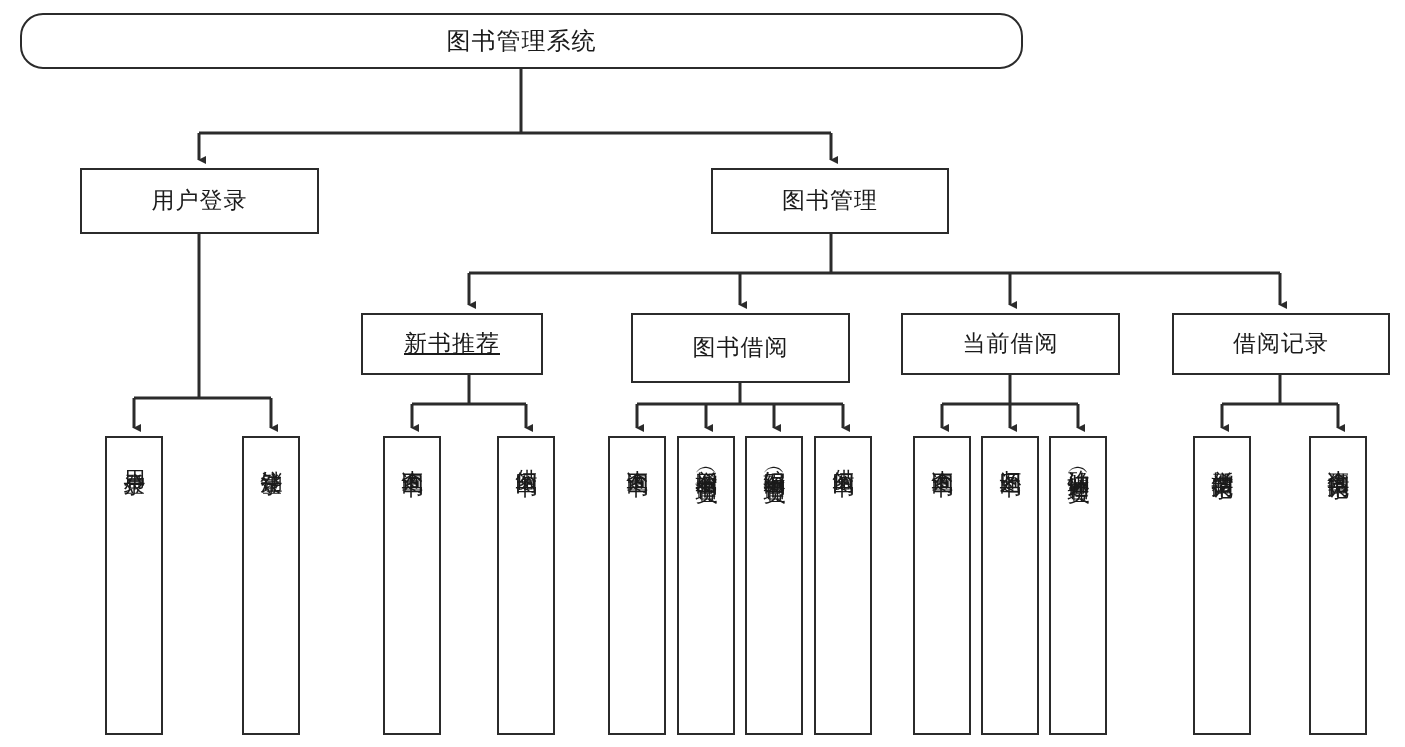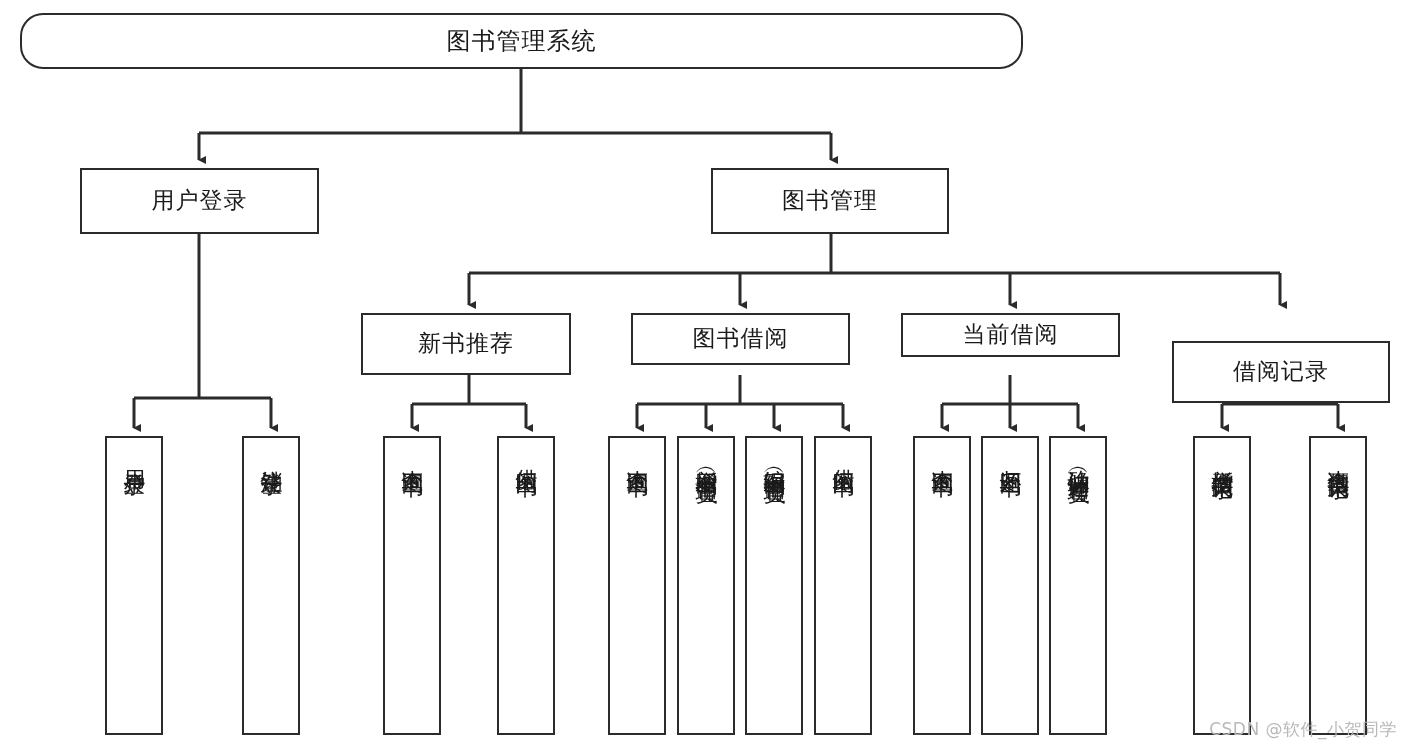--- a/index.html
+++ b/index.html
@@ -132,33 +132,33 @@
   </div>
 
   <div class="node node-h" style="left:80px; top:168px; width:239px; height:66px;">
     <span>用户登录</span>
   </div>
 
   <div class="node node-h" style="left:711px; top:168px; width:238px; height:66px;align-items:center;">
     <span>图书管理</span>
   </div>
 
-  <div class="node node-h" style="left:361px; top:313px; width:210px; height:62px;">
+  <div class="node node-h" style="left:361px; top:313px; width:182px; height:62px;text-decoration:underline;">
     <span>新书推荐</span>
   </div>
 
-  <div class="node node-h" style="left:631px; top:313px; width:219px; height:52px;">
+  <div class="node node-h" style="left:631px; top:313px; width:219px; height:70px;">
     <span>图书借阅</span>
   </div>
 
-  <div class="node node-h" style="left:901px; top:313px; width:219px; height:44px;">
+  <div class="node node-h" style="left:901px; top:313px; width:219px; height:62px;">
     <span>当前借阅</span>
   </div>
 
-  <div class="node node-h" style="left:1172px; top:313px; width:218px; height:62px;margin-top:28px;">
+  <div class="node node-h" style="left:1172px; top:313px; width:218px; height:62px;">
     <span>借阅记录</span>
   </div>
 
   <div class="node node-leaf" style="left:105px; top:436px; width:58px; height:299px;">
     <span class="leaf-text">用户登录</span>
   </div>
 
   <div class="node node-leaf" style="left:242px; top:436px; width:58px; height:299px;">
     <span class="leaf-text">注销登录</span>
   </div>
@@ -200,15 +200,14 @@
   </div>
 
   <div class="node node-leaf" style="left:1193px; top:436px; width:58px; height:299px;">
     <span class="leaf-text">新增借阅记录</span>
   </div>
 
   <div class="node node-leaf" style="left:1309px; top:436px; width:58px; height:299px;">
     <span class="leaf-text">查询借阅记录</span>
   </div>
 
-  <div class="watermark">CSDN @软件_小贺同学</div>
 
 </div>
 
 </body></html>

